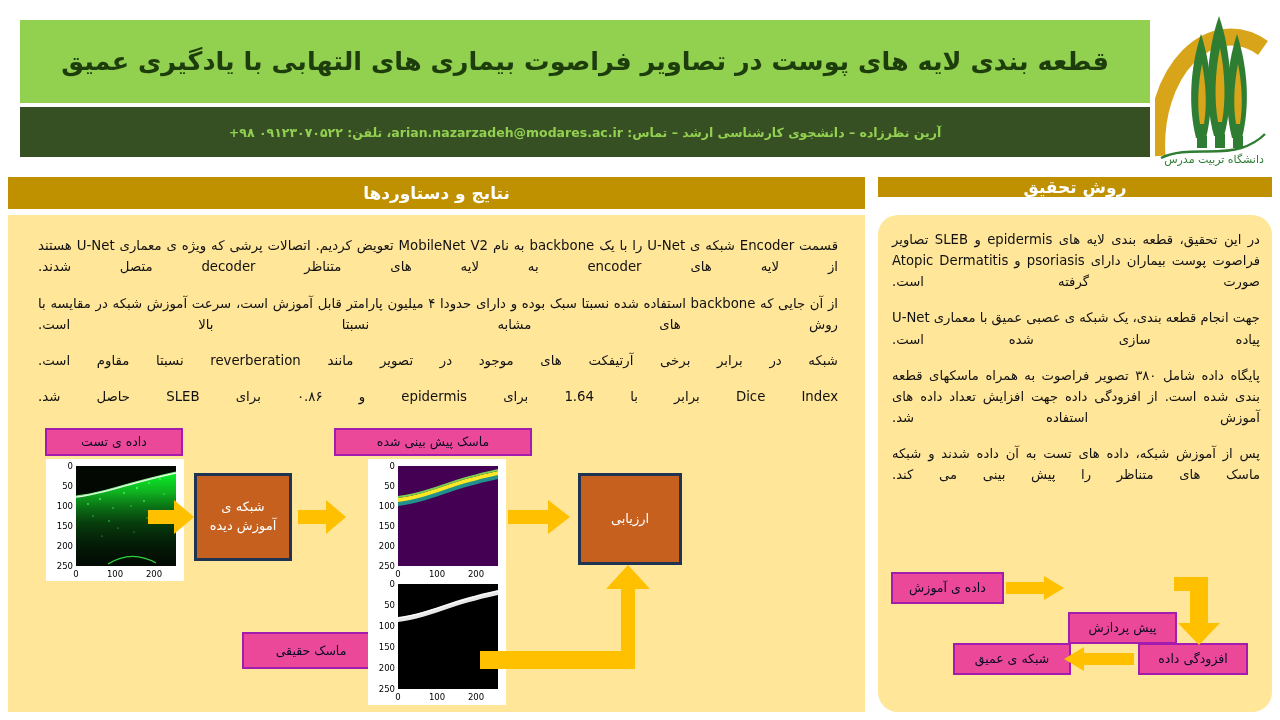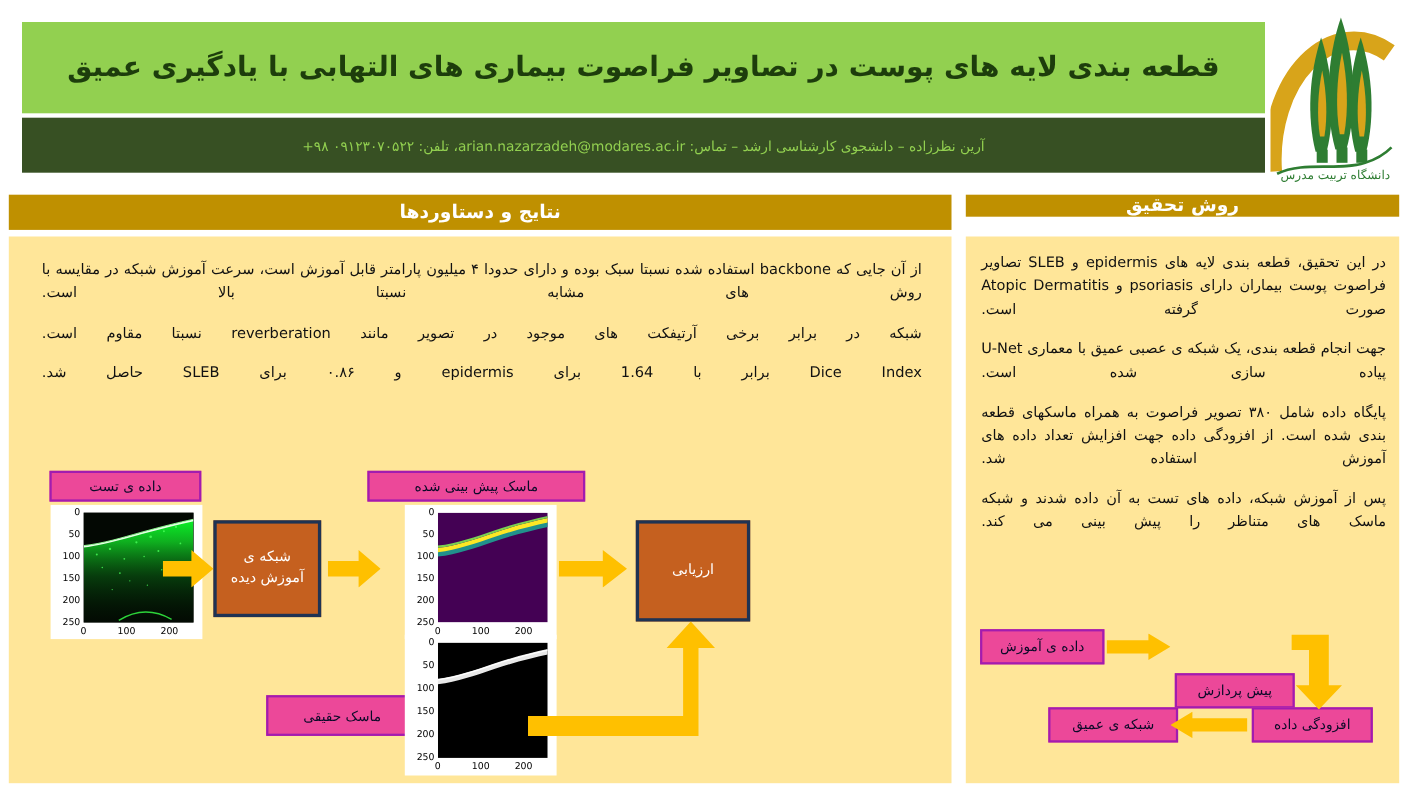--- a/index.html
+++ b/index.html
@@ -31,21 +31,21 @@
   .authors-band {
     position: absolute; left: 20px; top: 107px;
     width: 1130px; height: 50px;
     background: var(--green-dark);
     display: flex; align-items: center; justify-content: center;
     padding: 0 20px;
   }
   .authors-text {
     color: var(--green-light);
     font-size: 12.5px;
-    font-weight: normal;
+    font-weight: bold;
     direction: rtl;
     white-space: nowrap;
   }
   .authors-text .lat { direction: ltr; unicode-bidi: embed; }
 
   
   .logo-wrap {
     position: absolute; left: 1155px; top: 6px;
     width: 118px; height: 160px;
   }
@@ -61,21 +61,21 @@
   }
   #head-results { left: 8px;   top: 177px; width: 857px; height: 32px; }
   #head-method  { left: 878px; top: 177px; width: 394px; height: 20px; }
 
   
   .panel {
     position: absolute;
     background: var(--cream);
   }
   #panel-results { left: 8px;   top: 215px; width: 857px; height: 497px; }
-  #panel-method  { left: 878px; top: 215px; width: 394px; height: 497px; }
+  #panel-method  { left: 878px; top: 215px; width: 394px; height: 497px; border-radius: 20px; }
 
   
   .para {
     direction: rtl;
     text-align: justify;
     text-align-last: justify;
     color: #111111;
     line-height: 1.6;
   }
   .results-body { position: absolute; left: 30px; top: 20px; width: 800px; }
@@ -173,20 +173,21 @@
       <text x="59" y="157" font-size="11" fill="#2e7d32" text-anchor="middle" font-family="DejaVu Sans, sans-serif">دانشگاه تربیت مدرس</text>
     </svg>
   </div>
 
   <div class="sec-head" id="head-results">نتایج و دستاوردها</div>
   <div class="sec-head" id="head-method">روش تحقیق</div>
 
   <div class="panel" id="panel-results">
 
     <div class="results-body">
+      <p class="para">قسمت Encoder شبکه ی U-Net را با یک backbone به نام MobileNet V2 تعویض کردیم. اتصالات پرشی که ویژه ی معماری U-Net هستند از لایه های encoder به لایه های متناظر decoder متصل شدند.</p>
       <p class="para">از آن جایی که backbone استفاده شده نسبتا سبک بوده و دارای حدودا ۴ میلیون پارامتر قابل آموزش است، سرعت آموزش شبکه در مقایسه با روش های مشابه نسبتا بالا است.</p>
       <p class="para">شبکه در برابر برخی آرتیفکت های موجود در تصویر مانند reverberation نسبتا مقاوم است.</p>
       <p class="para">Dice Index برابر با 1.64 برای epidermis و ۰.۸۶ برای SLEB حاصل شد.</p>
     </div>
 
     <div class="blue-box" style="left:37px; top:213px; width:138px; height:28px;">داده ی تست</div>
 
     <div class="blue-box" style="left:326px; top:213px; width:198px; height:28px;">ماسک پیش بینی شده</div>
 
     <div class="blue-box" style="left:234px; top:417px; width:138px; height:37px;">ماسک حقیقی</div>

